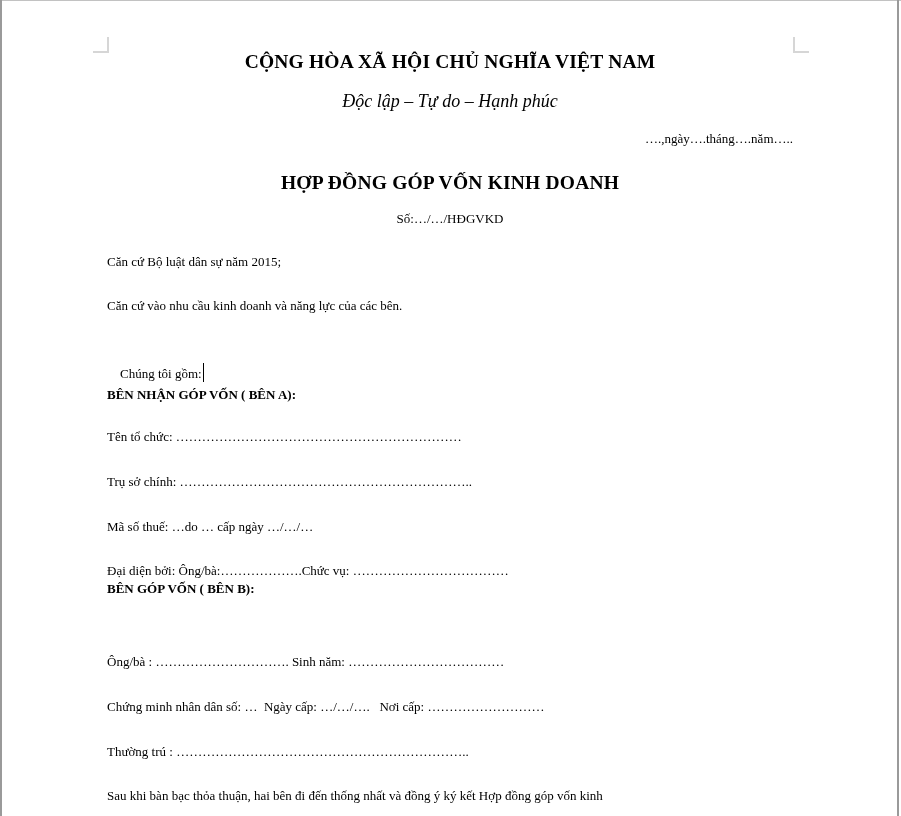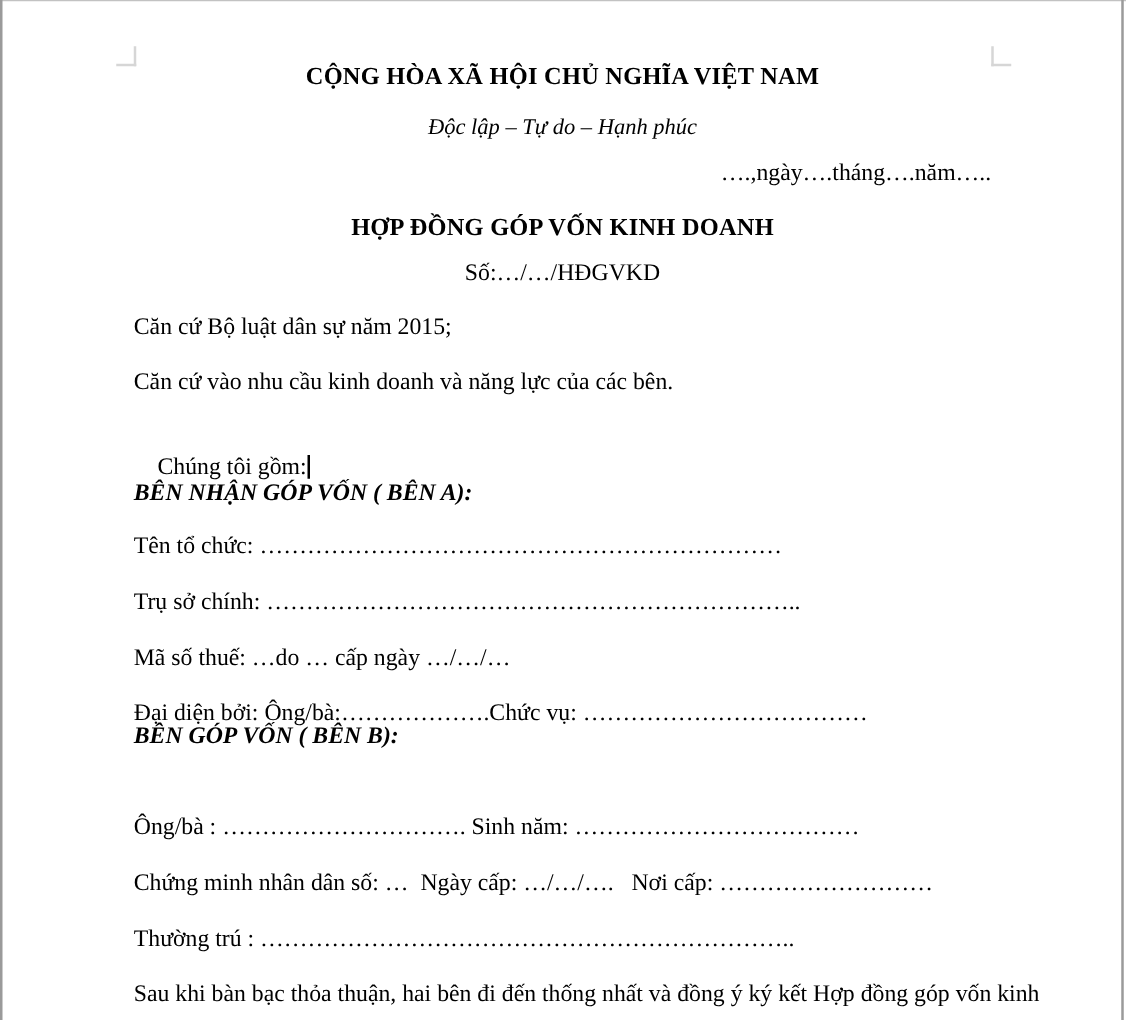--- a/index.html
+++ b/index.html
@@ -33,26 +33,26 @@
     height: 14px;
   }
   .mark-tl { left: 93px;  top: 37px; border-right: 2px solid #d6d6d6; border-bottom: 2px solid #d6d6d6; }
   .mark-tr { left: 793px; top: 37px; border-left: 2px solid #d6d6d6; border-bottom: 2px solid #d6d6d6; }
 
   .line {
     position: absolute;
     left: 107px;
     height: 24px;
     line-height: 24px;
-    font-size: 19px;
+    font-size: 13px;
     white-space: pre;
   }
   .center { width: 686px; text-align: center; }
   .right  { width: 686px; text-align: right; }
-  .bold   { font-weight: bold; font-style: italic; }
+  .bold   { font-weight: bold; }
   .h-big  { font-size: 19.5px; font-weight: bold; letter-spacing: 0.2px; }
   .bi     { font-size: 18px; font-weight: normal; font-style: italic; }
 
   .caret {
     display: inline-block;
     width: 1.5px;
     height: 19px;
     background: #000000;
     vertical-align: -4px;
     margin-left: 1px;

